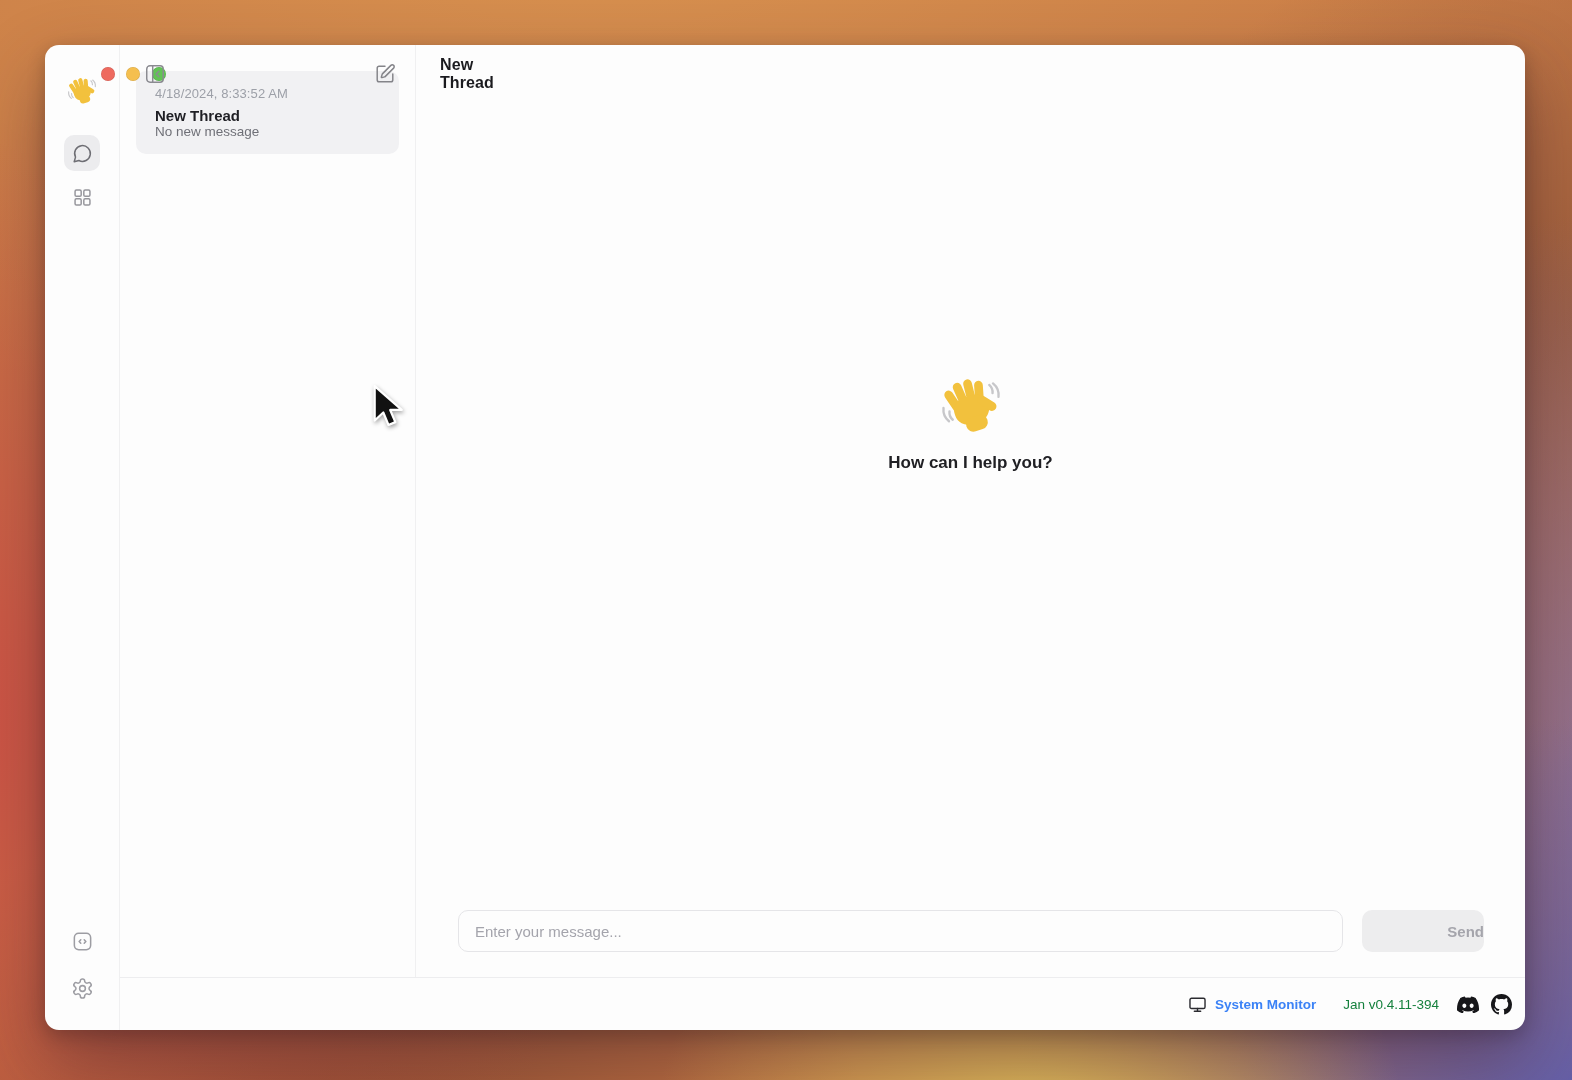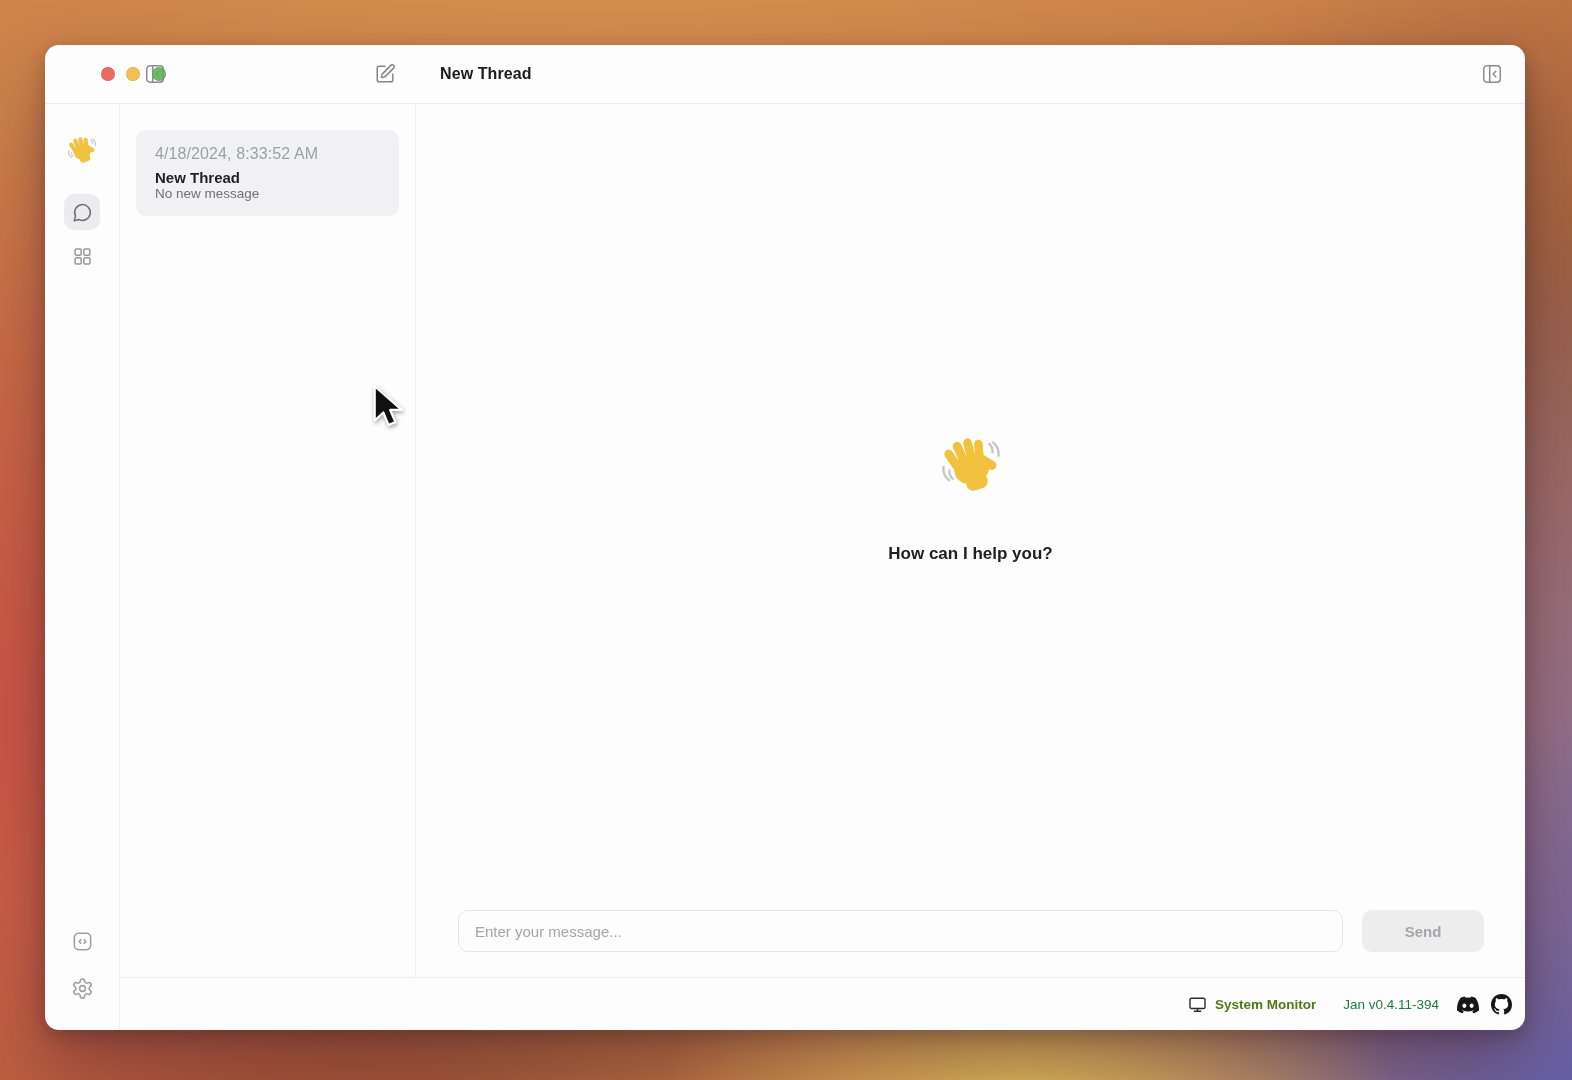--- a/index.html
+++ b/index.html
@@ -14,21 +14,21 @@
       radial-gradient(820px 720px at 1610px 320px, rgba(148,88,58,.85), rgba(148,88,58,0) 60%),
       radial-gradient(1120px 920px at -70px 720px, #cd5245 0%, rgba(205,82,69,0) 66%),
       radial-gradient(920px 540px at 320px 1140px, rgba(138,70,46,.92), rgba(138,70,46,0) 60%),
       radial-gradient(1420px 820px at 600px -120px, #d99350 0%, rgba(217,147,80,0) 74%);
     position:relative;
   }
   .window {
     position:absolute; left:45px; top:45px; width:1480px; height:985px;
     background:#fdfdfd; border-radius:14px; overflow:hidden;
     box-shadow:0 30px 70px rgba(64,32,46,.45), 0 6px 18px rgba(0,0,0,.22);
-    display:flex; flex-direction:column;
+    display:flex; flex-direction:row;
   }
   
   .titlebar { height:59px; flex:none; border-bottom:1px solid #ededef; position:relative; }
   .dot { position:absolute; top:22px; width:14px; height:14px; border-radius:50%; }
   .dot.red    { left:56px;  background:#ee6a5f; box-shadow:inset 0 0 0 .5px rgba(0,0,0,.12); }
   .dot.yellow { left:81px;  background:#f5bf4f; box-shadow:inset 0 0 0 .5px rgba(0,0,0,.12); }
   .dot.green  { left:107px; background:#61c454; box-shadow:inset 0 0 0 .5px rgba(0,0,0,.12); }
   .tb-icon { position:absolute; top:17px; width:24px; height:24px; color:#8b8b91;
              display:flex; align-items:center; justify-content:center; cursor:default; }
   .tb-icon svg { width:22px; height:22px; }
@@ -48,43 +48,43 @@
   .ribbon-btn svg { width:21px; height:21px; }
   .ribbon-btn.grid { color:#96969c; margin-top:-16px; }
   .ribbon-bottom { margin-top:auto; display:flex; flex-direction:column; align-items:center; gap:20px;
                    color:#9d9da3; }
   .ribbon-bottom svg { width:23px; height:23px; }
   .right-part { flex:1; display:flex; flex-direction:column; min-width:0; }
   .workspace { flex:1; display:flex; min-height:0; }
   
   .threadlist { width:296px; flex:none; border-right:1px solid #f0f0f1; padding:26px 16px 0; }
   .thread-card { background:#f1f1f3; border-radius:10px; padding:15px 19px; cursor:default; }
-  .thread-date { font-size:16px; color:#9da0a8; letter-spacing:.1px; }
+  .thread-date { font-size:13px; color:#9da0a8; letter-spacing:.1px; }
   .thread-title { font-size:15px; font-weight:700; color:#1f1f24; margin-top:6px; }
   .thread-sub { font-size:13.5px; color:#6f7077; }
   
   .main { flex:1; position:relative; min-width:0; }
   .welcome { position:absolute; top:328px; left:0; right:0; display:flex; flex-direction:column;
-             align-items:center;gap:32px; }
+             align-items:center; }
   .welcome .hand { width:66px; height:66px; }
   .greeting { margin-top:14px; font-size:17px; font-weight:600; color:#202024; }
   .composer { position:absolute; left:42px; right:41px; bottom:25px; display:flex; gap:19px; }
   .msg-input { flex:1; height:42px; border:1px solid #e5e5e8; border-radius:10px; background:#fdfdfd;
                padding:0 16px; font-size:15px; color:#3f3f46; outline:none;
                font-family:"Liberation Sans","DejaVu Sans",sans-serif; }
   .msg-input::placeholder { color:#a4a4ac; }
   .send-btn { width:122px; height:42px; flex:none; border:none; border-radius:10px; background:#ededee;
               color:#a5a5ac; font-size:15px; font-weight:600; cursor:default;
-              font-family:"Liberation Sans","DejaVu Sans",sans-serif; }
+              font-family:"Liberation Sans","DejaVu Sans",sans-serif;text-align:right; }
   
   .footer { height:53px; flex:none; border-top:1px solid #ededef; display:flex; align-items:center;
             justify-content:flex-end; padding-right:13px; }
   .footer .monitor-icon { color:#2b2b30; display:flex; }
   .footer .monitor-icon svg { width:19px; height:19px; }
-  .sysmon-label { margin-left:8px; font-size:13.5px; font-weight:700; color:#4d7c0f; }
+  .sysmon-label { margin-left:8px; font-size:13.5px; font-weight:700; color:#3b82f6; }
   .version { margin-left:27px; font-size:13.5px; color:#15803d; }
   .social { display:flex; align-items:center; margin-left:18px; gap:12px; color:#17171a; }
   .social svg { display:block; }
   
   .cursor { position:absolute; left:371px; top:383px; width:32px; height:48px; pointer-events:none;
             filter:drop-shadow(1px 2px 2px rgba(0,0,0,.35)); }
 </style>
 </head>
 <body>
 

